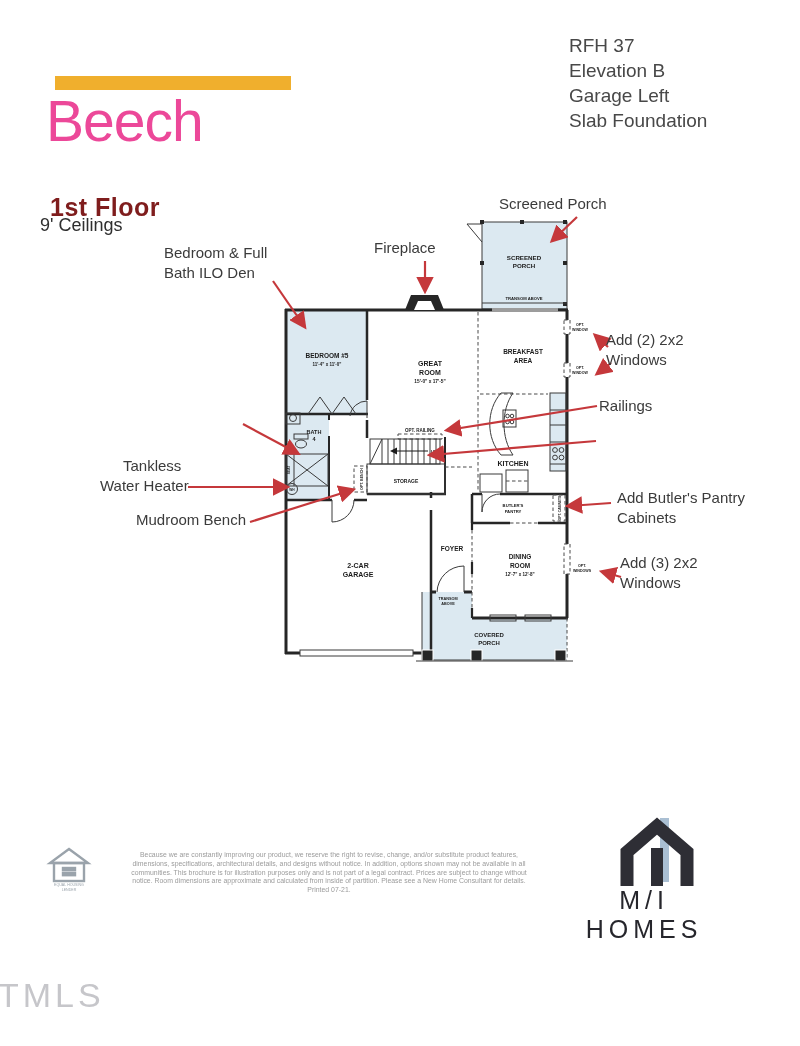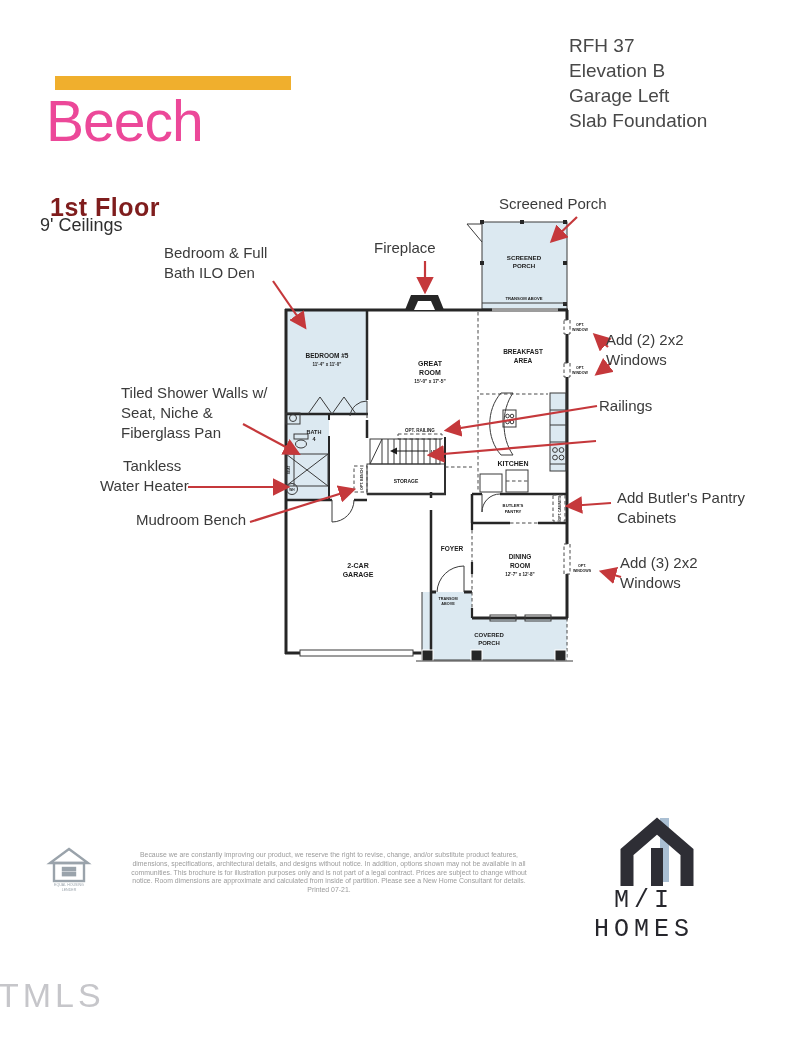--- a/index.html
+++ b/index.html
@@ -11,21 +11,21 @@
   #plan-name{left:46px;top:88px;font-size:57px;font-weight:500;color:#ec4899;letter-spacing:-1px;}
   #floor-label{left:50px;top:183px;font-size:25px;font-weight:700;color:#7f1d1d;letter-spacing:.5px;margin-top:10px;}
   #ceiling-label{left:40px;top:215px;font-size:18px;color:#2f2f2f;}
   #spec-block{left:569px;top:33px;font-size:19px;line-height:25px;color:#484848;}
   
   .annotation{position:absolute;font-size:15px;line-height:20px;color:#3b3b3b;white-space:nowrap;}
   
   #disclaimer{left:128px;top:851px;width:402px;font-size:6.9px;line-height:8.8px;
               text-align:center;color:#9b9b9b;}
   #brand-text{left:556px;top:886px;width:176px;text-align:center;font-size:25px;
-              letter-spacing:5px;color:#26262c;font-family:Liberation Mono, monospace;}
+              letter-spacing:5px;color:#26262c;}
   #watermark{left:-2px;top:976px;font-size:34px;letter-spacing:4px;color:#c6c6ca;font-weight:400;}
   svg text{font-family:"Liberation Sans",sans-serif;}
   .rl{font-weight:bold;fill:#1b1b1b;text-anchor:middle;}
   .wall{stroke:#262626;fill:none;}
   .thin{stroke:#3a3a3a;stroke-width:1;fill:none;}
   .dash{stroke:#4a4a4a;stroke-width:1;stroke-dasharray:3.5 2.5;fill:none;}
   .blue{fill:#DCE9F1;}
 </style>
 </head>
 <body>
@@ -247,25 +247,20 @@
       <line x1="621" y1="577" x2="603" y2="572" marker-end="url(#ah)"></line>
     </g>
   </svg>
 
   <div class="annotation" style="left:499px;top:194px;">Screened Porch</div>
   <div class="annotation" style="left:374px;top:238px;">Fireplace</div>
   <div class="annotation" style="left:164px;top:243px;">
     <div>Bedroom &amp; Full</div>
     <div>Bath ILO Den</div>
   </div>
-  <div class="annotation" style="left:121px;top:383px;">
-    <div>Tiled Shower Walls w/</div>
-    <div>Seat, Niche &amp;</div>
-    <div>Fiberglass Pan</div>
-  </div>
   <div class="annotation" style="left:100px;top:456px;">
     <div style="margin-left:23px;">Tankless</div>
     <div>Water Heater</div>
   </div>
   <div class="annotation" style="left:136px;top:510px;">Mudroom Bench</div>
   <div class="annotation" style="left:606px;top:330px;">
     <div>Add (2) 2x2</div>
     <div>Windows</div>
   </div>
   <div class="annotation" style="left:599px;top:396px;">Railings</div>

